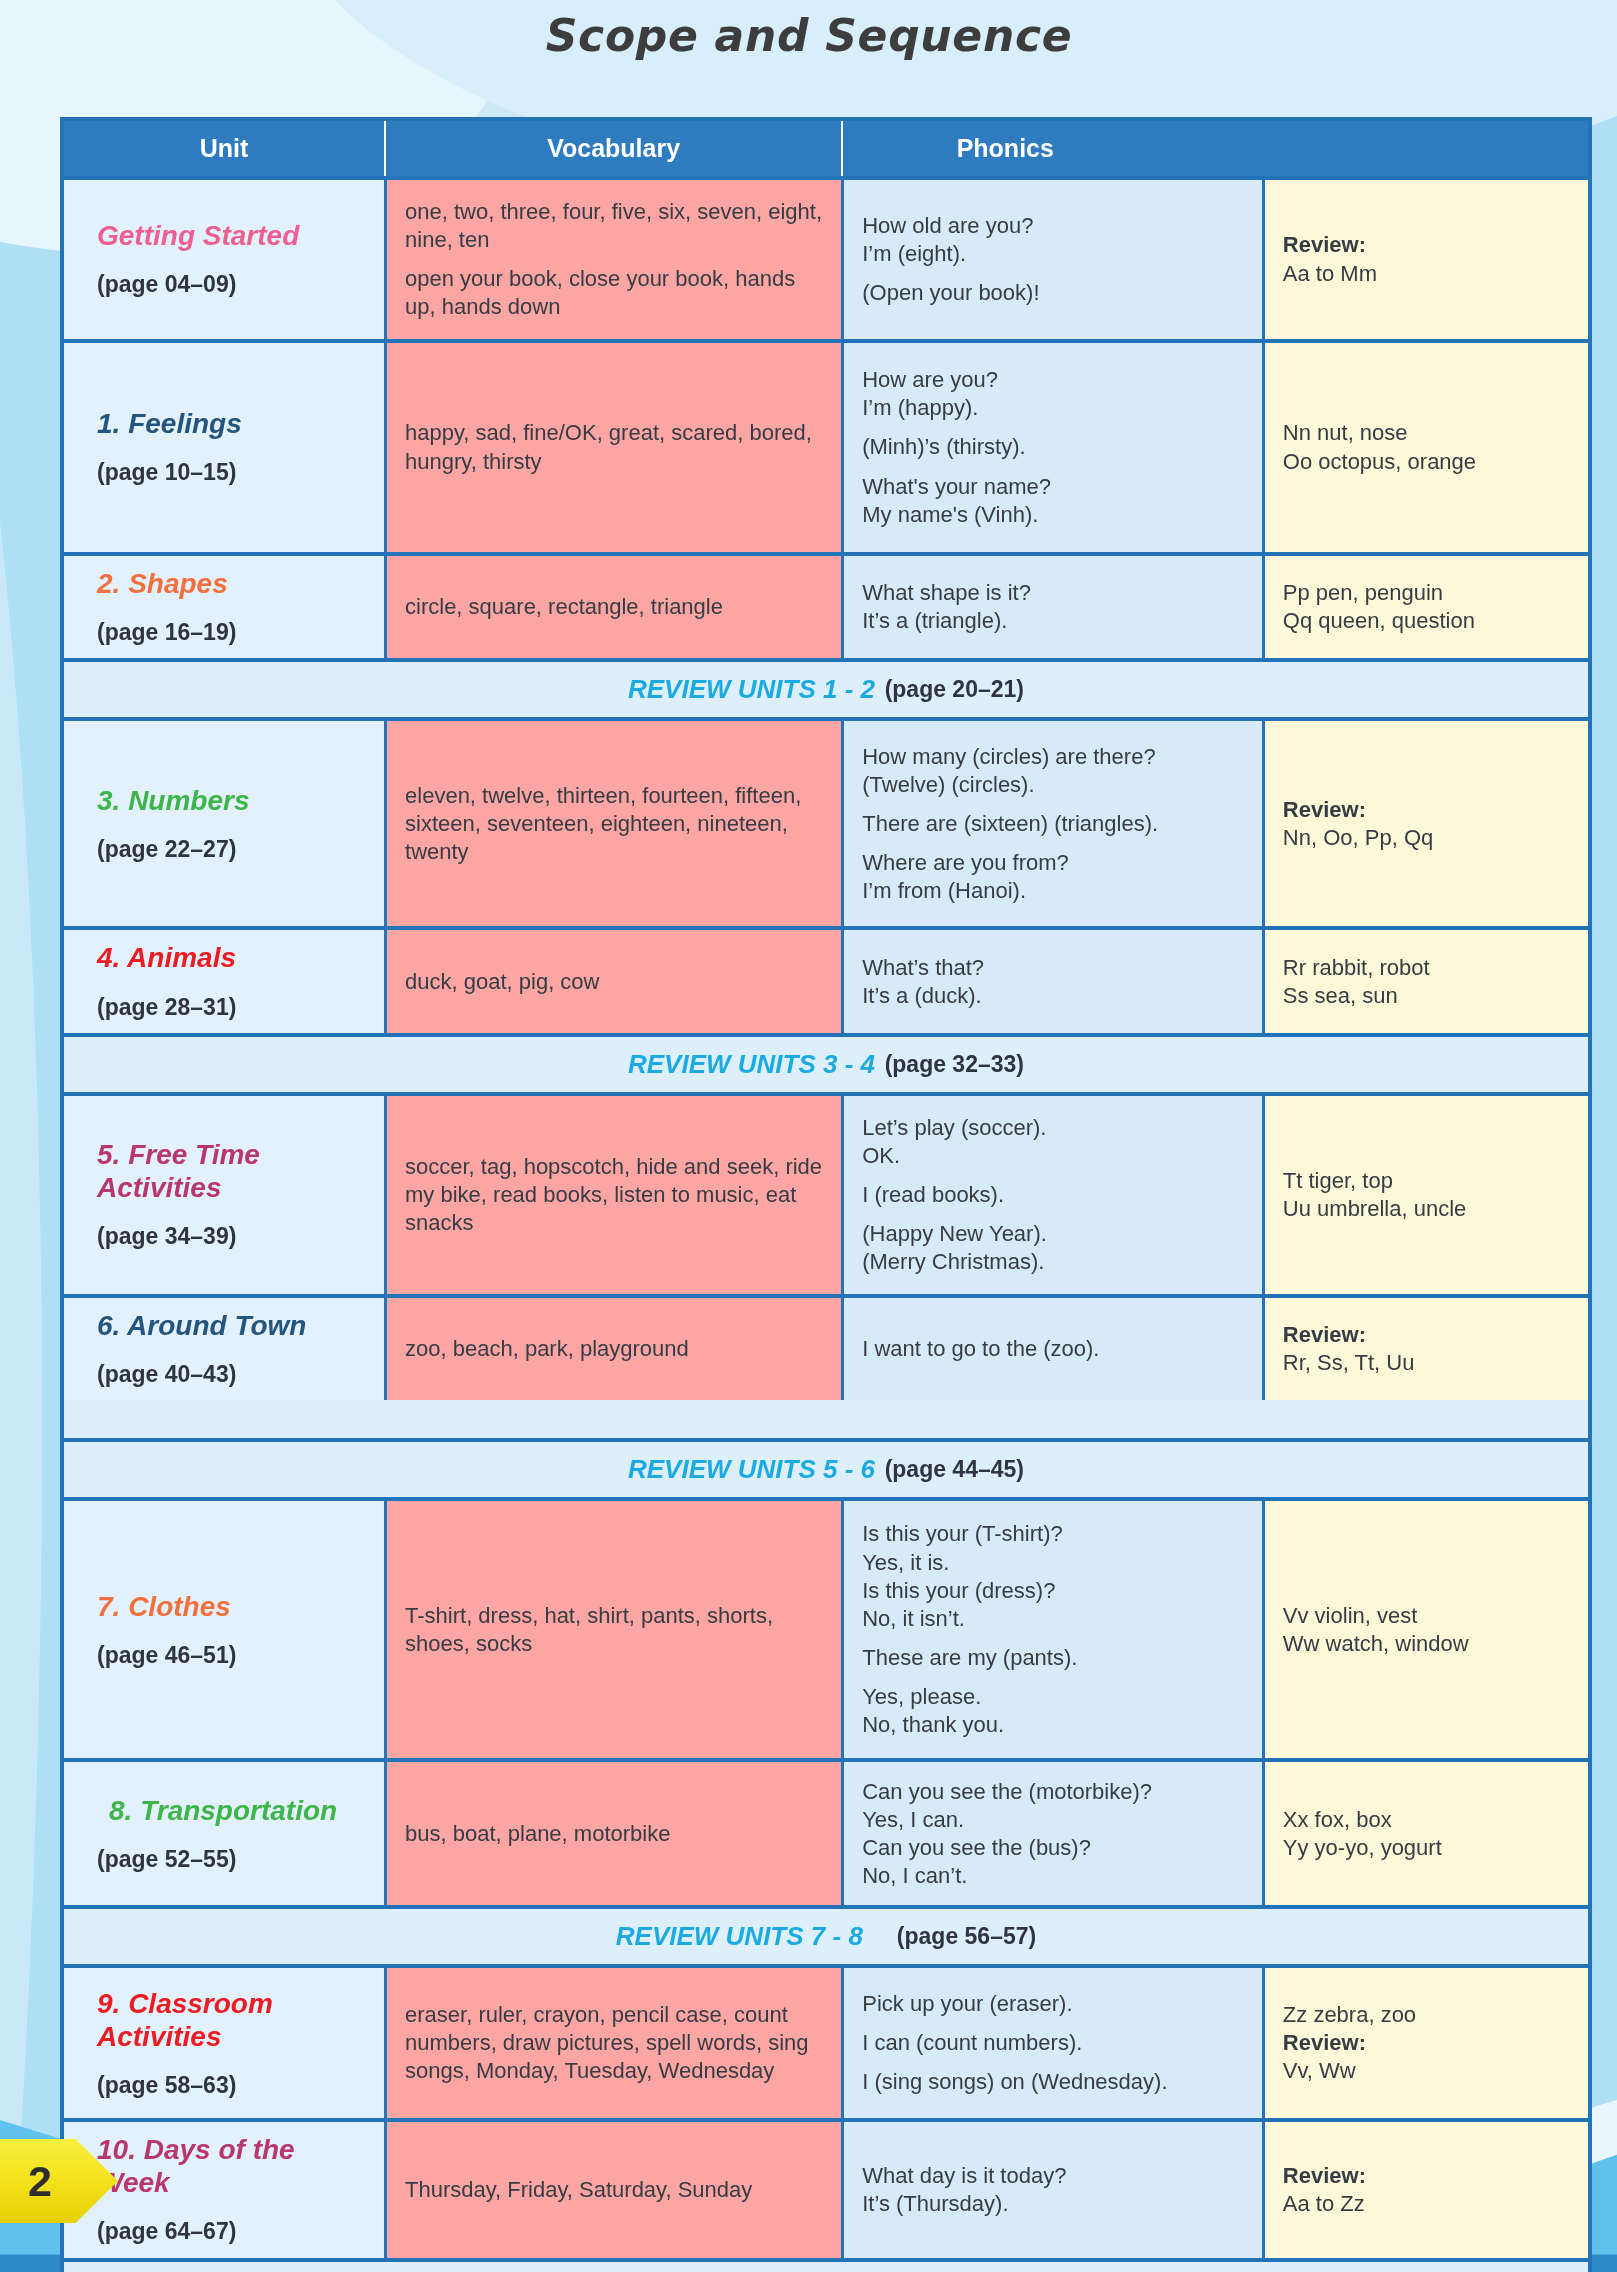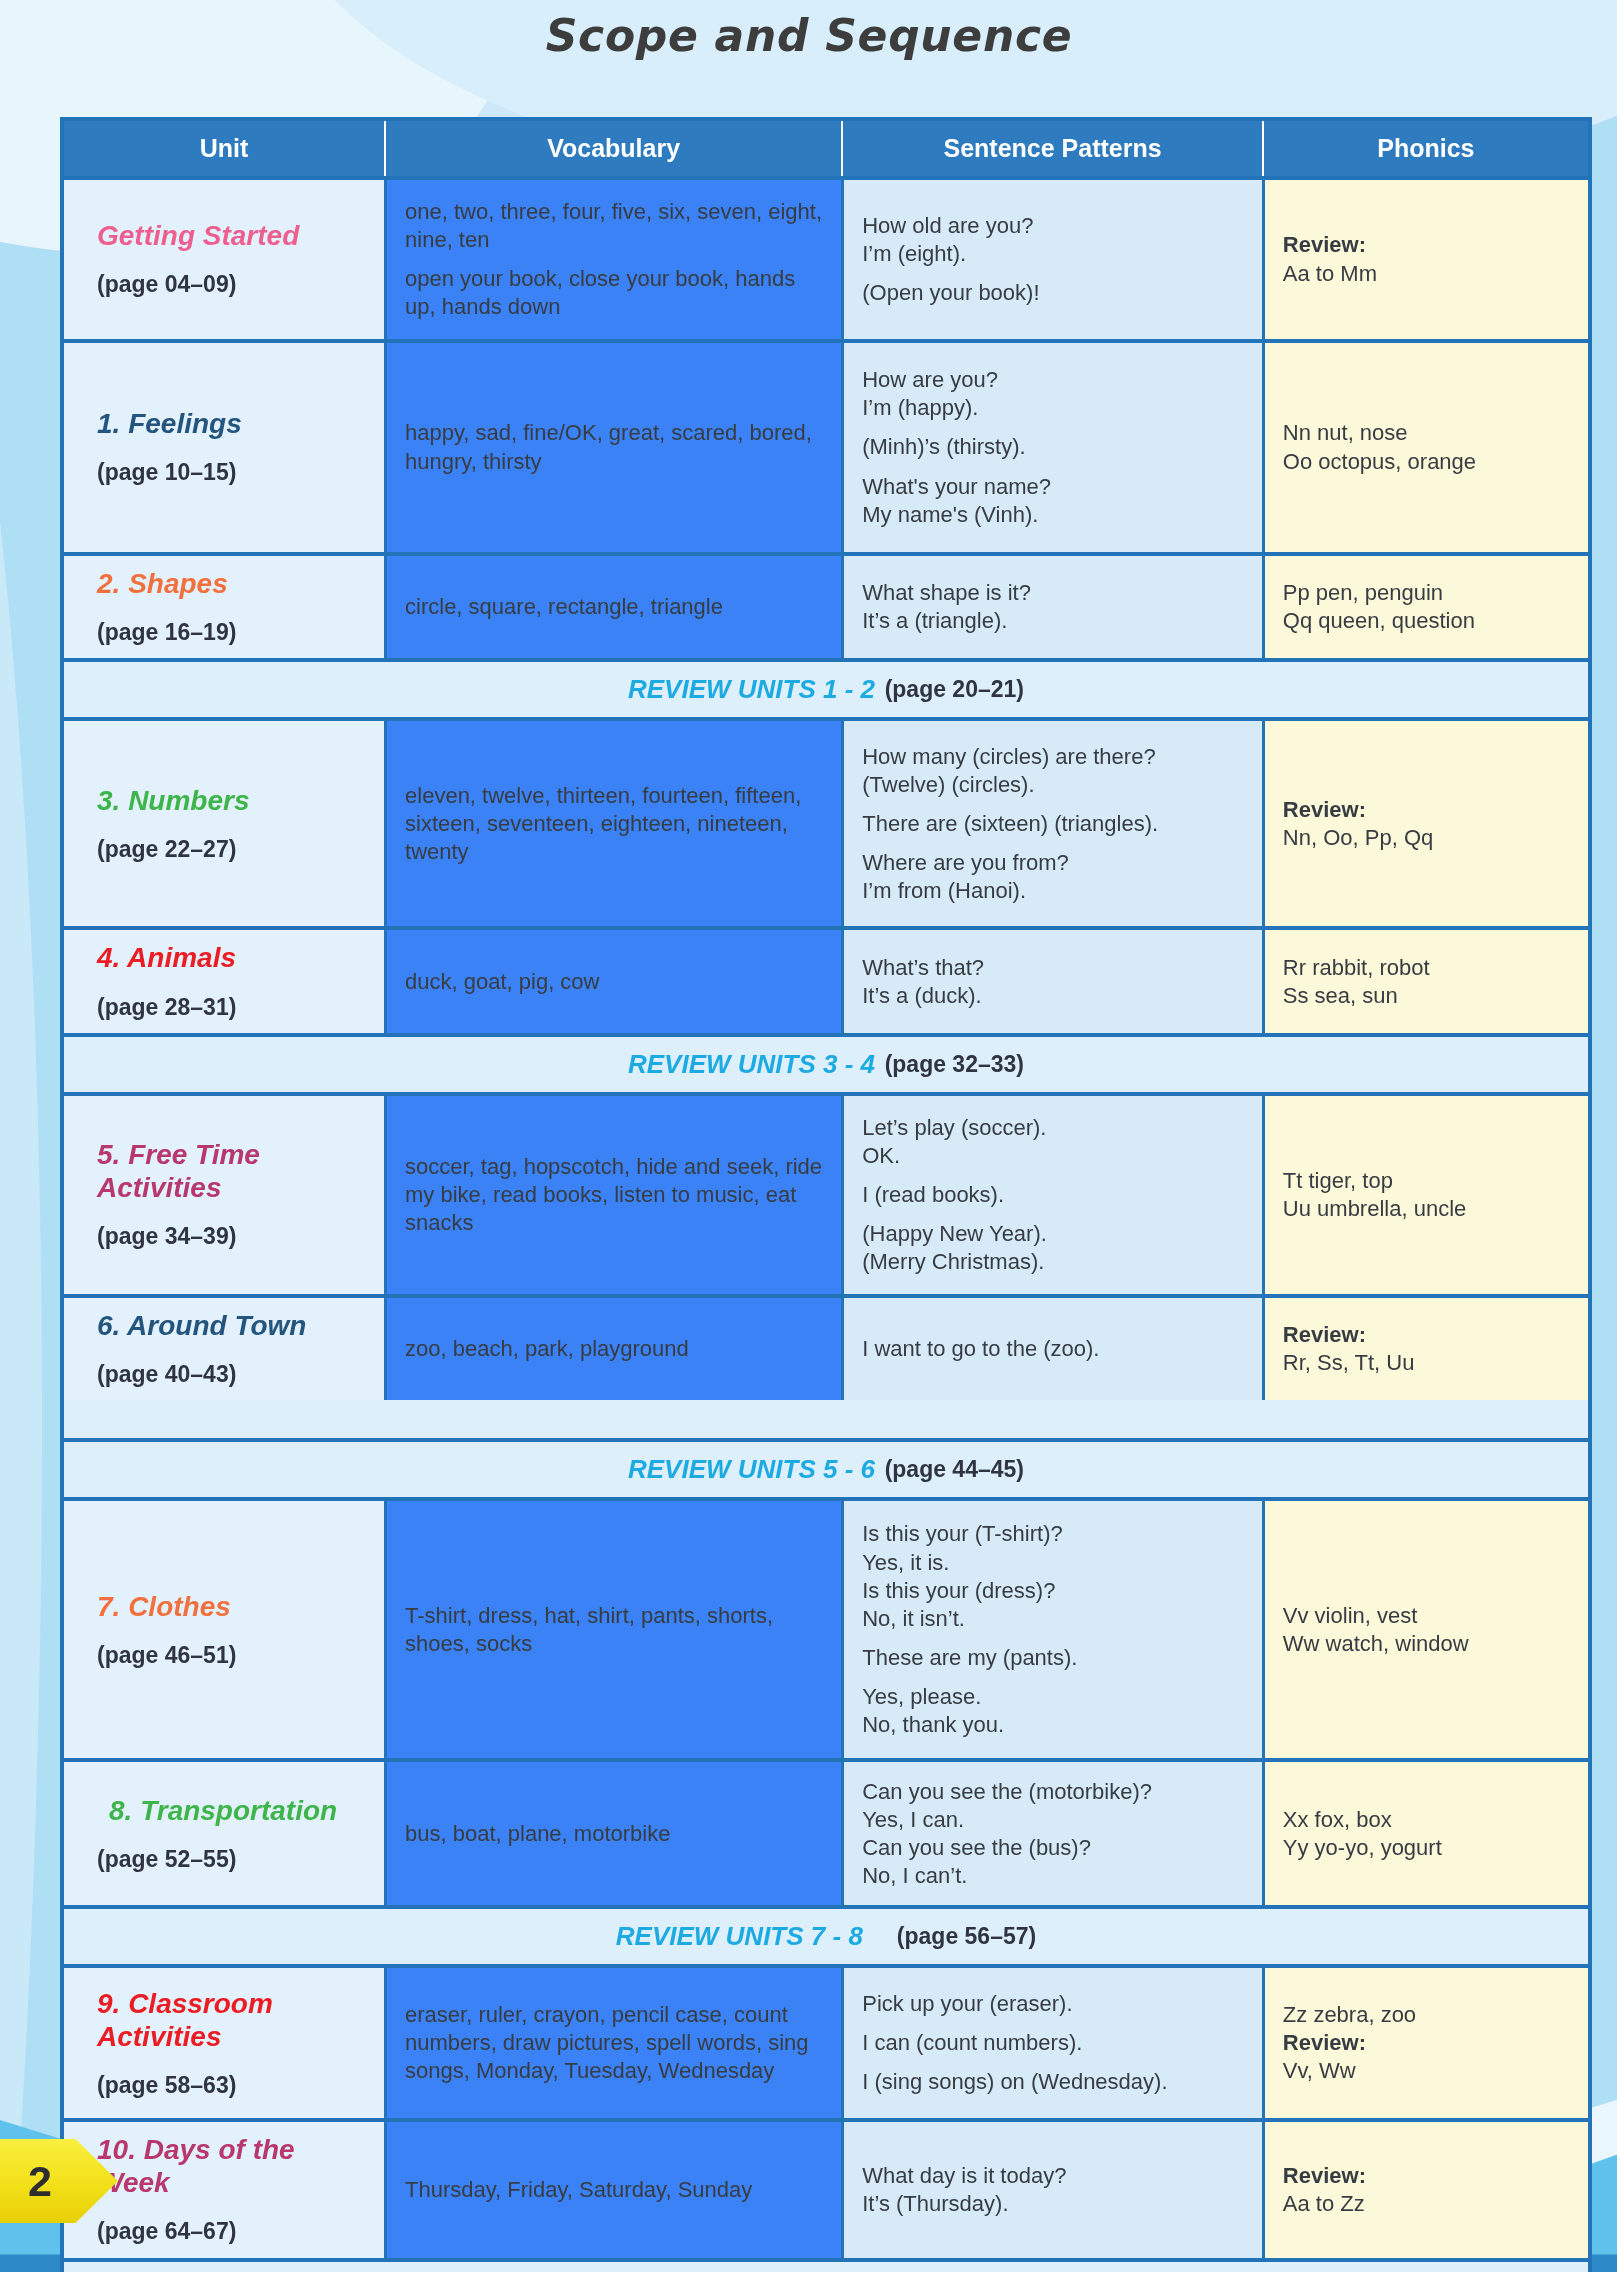--- a/index.html
+++ b/index.html
@@ -26,21 +26,21 @@
   .c0{width:21%}.c1{width:30%}.c2{width:27.6%}.c3{width:21.4%}
   .row{display:flex;border-top:4.1px solid #2273b8;box-sizing:border-box}
   .cell{
     box-sizing:border-box;display:flex;flex-direction:column;justify-content:center;
     padding:11px 18px;font-size:22px;line-height:1.28;color:#373c42;
   }
   .cell + .cell{border-left:3.4px solid #2273b8}
   .cell p{margin:0;white-space:pre-line}
   .cell p + p{margin-top:11px}
   .unit-cell{background:#e2f1fb;padding-left:33px}
-  .vocab-cell{background:#3b82f6}
+  .vocab-cell{background:#fca5a5}
   .sent-cell{background:#d7eaf8}
   .phon-cell{background:#fcf8da}
   .unit-name{font-size:28px;font-weight:800;font-style:italic;line-height:1.18}
   .unit-page{font-size:23px;font-weight:700;color:#2f3440;margin-top:18px}
   .phon-line{white-space:pre-line}
   .b{font-weight:700}
   .review-row{
     border-top:4.1px solid #2273b8;background:#ddeffb;box-sizing:border-box;
     display:flex;align-items:center;justify-content:center;gap:9.6px;
   }
@@ -71,21 +71,20 @@
   <path d="M2358,3140 C2110,3230 1890,3282 1630,3313 L2358,3313 Z" fill="#5fc2ec"></path>
   <rect y="3286" width="2358" height="27" fill="#2e89c9"></rect>
 </svg>
 
 <h1 class="page-title">Scope and Sequence</h1>
 
 <div class="ss-table">
   <div class="thead" id="thead">
       <div class="th c0">Unit</div>
       <div class="th c1">Vocabulary</div>
-      <div class="th c2">Sentence Patterns</div>
       <div class="th c3">Phonics</div>
     </div>
   <div id="tbody">
       <div class="row" style="min-height: 163px;">
         <div class="cell unit-cell c0">
           <div class="unit-name" style="color: rgb(238, 95, 144);">Getting Started</div>
           <div class="unit-page">(page 04–09)</div>
         </div>
         <div class="cell vocab-cell c1">
           <p>one, two, three, four, five, six, seven, eight, nine, ten</p>

